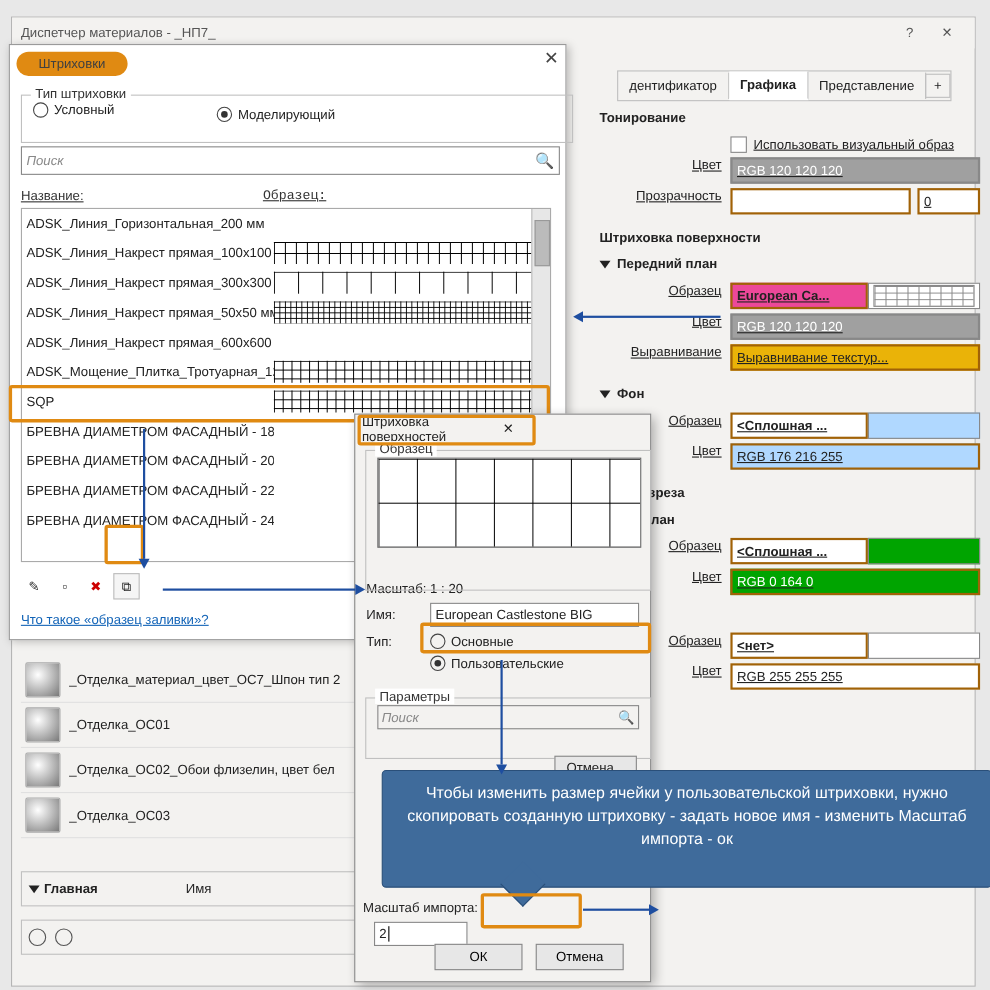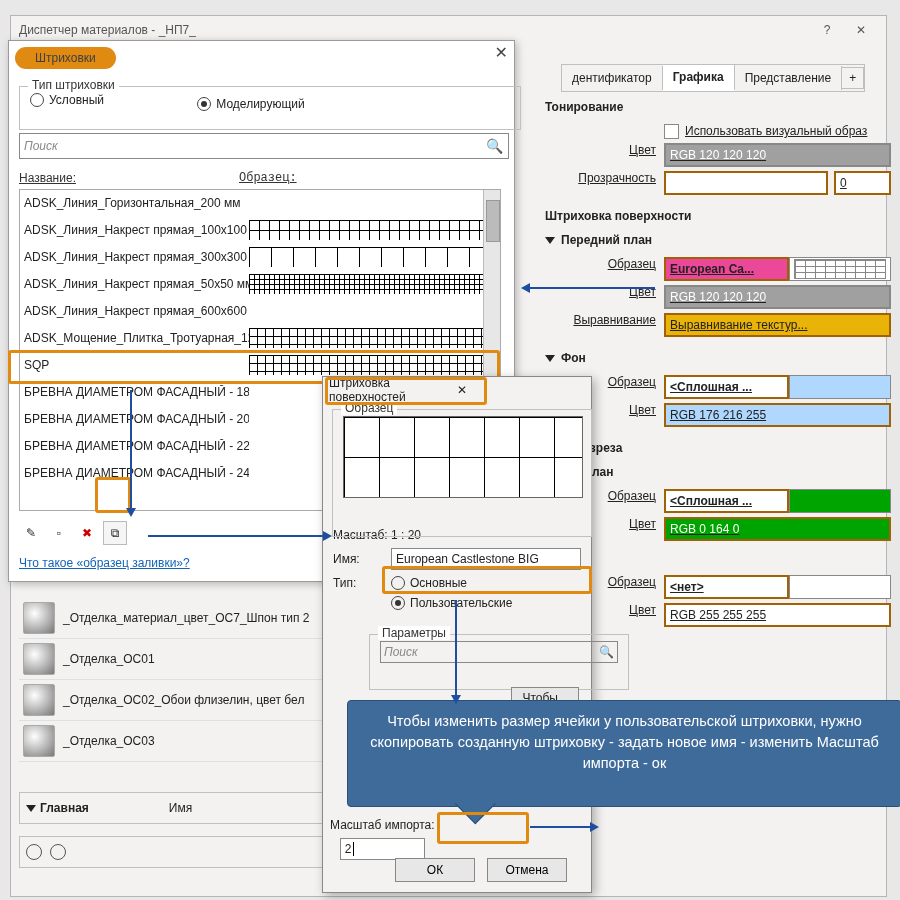--- a/index.html
+++ b/index.html
@@ -94,21 +94,21 @@
   .fs-sample { left:9px; top:32px; width:238px; height:110px; }
   .sample-prev { width:100%; height:80px; border:1px solid #666; background:
       linear-gradient(#000 1px,transparent 1px) 0 0/100% 40px,
       linear-gradient(90deg,#000 1px,transparent 1px) 0 0/70px 40px,
       linear-gradient(90deg,#000 1px,transparent 1px) 35px 40px/70px 40px,
       #fff; }
   .dlg2 .frow { display:flex; align-items:center; padding:3px 10px; gap:6px; }
   .dlg2 .flbl { width:52px; }
   .input { height:20px; border:1px solid #888; background:#fff; padding:0 4px; display:flex; align-items:center; flex:1; }
   #sel-name { left:382px; top:566px; width:204px; height:22px; }
-  .fs-param { left:9px; top:257px; width:238px; height:38px;margin-left:37px; }
+  .fs-param { left:9px; top:257px; width:238px; height:38px; }
   .sb2 { display:flex; align-items:center; border:1px solid #888; height:20px; padding:0 3px; font-style:italic; color:#888; }
   .dlg2 .browse { margin:8px 0 0 0; float:right; padding:3px 10px; border:1px solid #888; background:#e7e7e7; }
 
   
   .callout { position:absolute; left:347px; top:700px; width:525px; height:85px; background:#3f6b9b; color:#fff; border:1px solid #2a4f79; border-radius:4px; padding:10px 14px; text-align:center; font-size:14.5px; line-height:1.45; }
   .callout::before { content:""; position:absolute; left:110px; bottom:-1px; width:28px; height:28px; background:#3f6b9b; border-left:1px solid #2a4f79; border-bottom:1px solid #2a4f79; transform:rotate(-45deg) translate(-6px,10px); }
 
   .imp-row { position:absolute; left:330px; top:818px; display:flex; align-items:center; gap:6px;flex-direction:column; }
   #sel-imp { left:437px; top:812px; width:86px; height:26px; }
   .okbar { position:absolute; left:395px; top:858px; display:flex; gap:12px; }
@@ -402,21 +402,21 @@
       </label>
     </div>
 
   <div class="fieldset fs-param">
     <div class="legend">Параметры</div>
     <div class="sb2">
         <span>Поиск</span>
         <span style="margin-left:auto;font-style:normal">🔍</span>
       </div>
   </div>
-  <div style="position:absolute; right:12px; top:302px;" class="browse"><span>Чтобы...</span></div>
+  <div style="position:absolute; right:12px; top:302px;" class="browse"><span>Отмена...</span></div>
 </div>
 <div class="sel-border" id="sel-t2"></div>
 <div class="sel-border" id="sel-name"></div>
 
 <div class="callout">Чтобы изменить размер ячейки у пользовательской штриховки, нужно скопировать созданную штриховку - задать новое имя - изменить Масштаб импорта - ок</div>
 
 <div class="imp-row">
   <span>Масштаб импорта:</span>
   <div class="input" style="width:75px;flex:none">
       <span>2</span>

